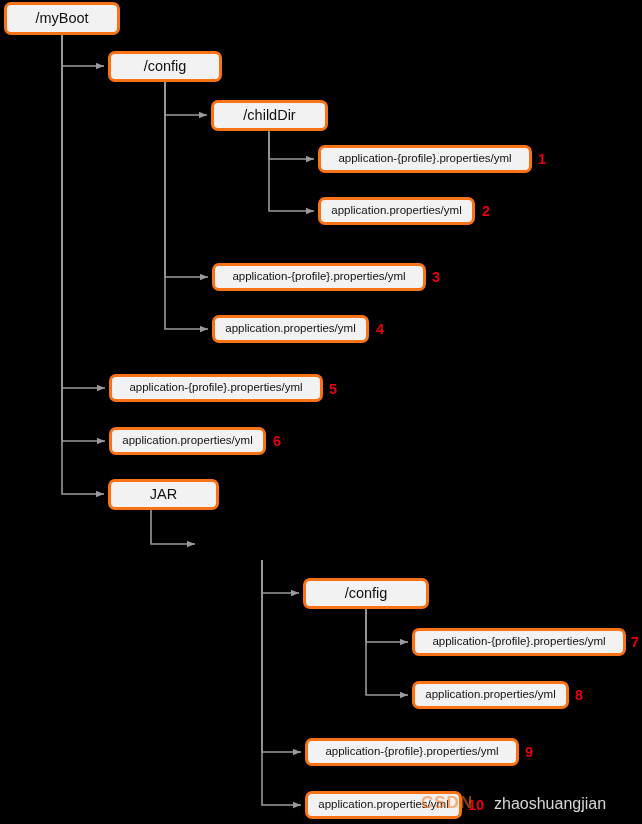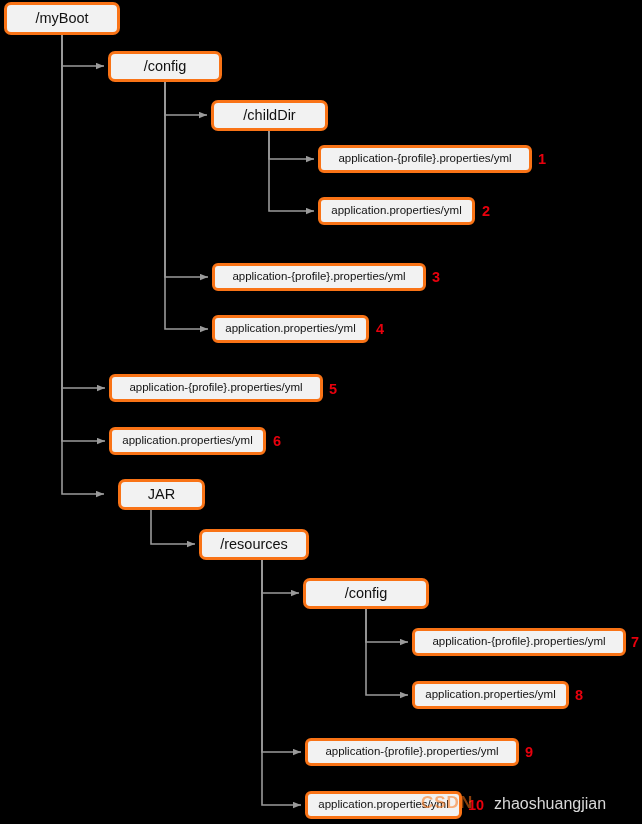--- a/index.html
+++ b/index.html
@@ -26,21 +26,20 @@
     align-items: center;
     justify-content: center;
     white-space: nowrap;
     line-height: 1;
   }
   .node.big {
     font-size: 14.5px;
   }
   .node.small {
     font-size: 11.5px;
-    border-radius: 6px;
   }
   .num {
     position: absolute;
     color: #e8000d;
     font-weight: bold;
     font-size: 14.5px;
     font-family: "Liberation Sans", sans-serif;
     line-height: 1;
   }
   .watermark {
@@ -107,22 +106,21 @@
 
   <div class="node big" style="left:4px;top:2px;width:116px;height:33px;">/myBoot</div>
   <div class="node big" style="left:108px;top:51px;width:114px;height:31px;">/config</div>
   <div class="node big" style="left:211px;top:100px;width:117px;height:31px;">/childDir</div>
   <div class="node small" style="left:318px;top:145px;width:214px;height:28px;">application-{profile}.properties/yml</div>
   <div class="node small" style="left:318px;top:197px;width:157px;height:28px;">application.properties/yml</div>
   <div class="node small" style="left:212px;top:263px;width:214px;height:28px;">application-{profile}.properties/yml</div>
   <div class="node small" style="left:212px;top:315px;width:157px;height:28px;">application.properties/yml</div>
   <div class="node small" style="left:109px;top:374px;width:214px;height:28px;">application-{profile}.properties/yml</div>
   <div class="node small" style="left:109px;top:427px;width:157px;height:28px;">application.properties/yml</div>
-  <div class="node big" style="left:108px;top:479px;width:87px;height:31px;margin-left:10px;">JAR</div>
-  <div class="node big" style="left:199px;top:529px;width:110px;height:31px;">/resources</div>
+  <div class="node big" style="left:108px;top:479px;width:111px;height:31px;">JAR</div>
   <div class="node big" style="left:303px;top:578px;width:126px;height:31px;">/config</div>
   <div class="node small" style="left:412px;top:628px;width:214px;height:28px;">application-{profile}.properties/yml</div>
   <div class="node small" style="left:412px;top:681px;width:157px;height:28px;">application.properties/yml</div>
   <div class="node small" style="left:305px;top:738px;width:214px;height:28px;">application-{profile}.properties/yml</div>
   <div class="node small" style="left:305px;top:791px;width:157px;height:28px;">application.properties/yml</div>
 
   <div class="num" style="left:538px;top:152px;">1</div>
   <div class="num" style="left:482px;top:204px;">2</div>
   <div class="num" style="left:432px;top:270px;">3</div>
   <div class="num" style="left:376px;top:322px;">4</div>

